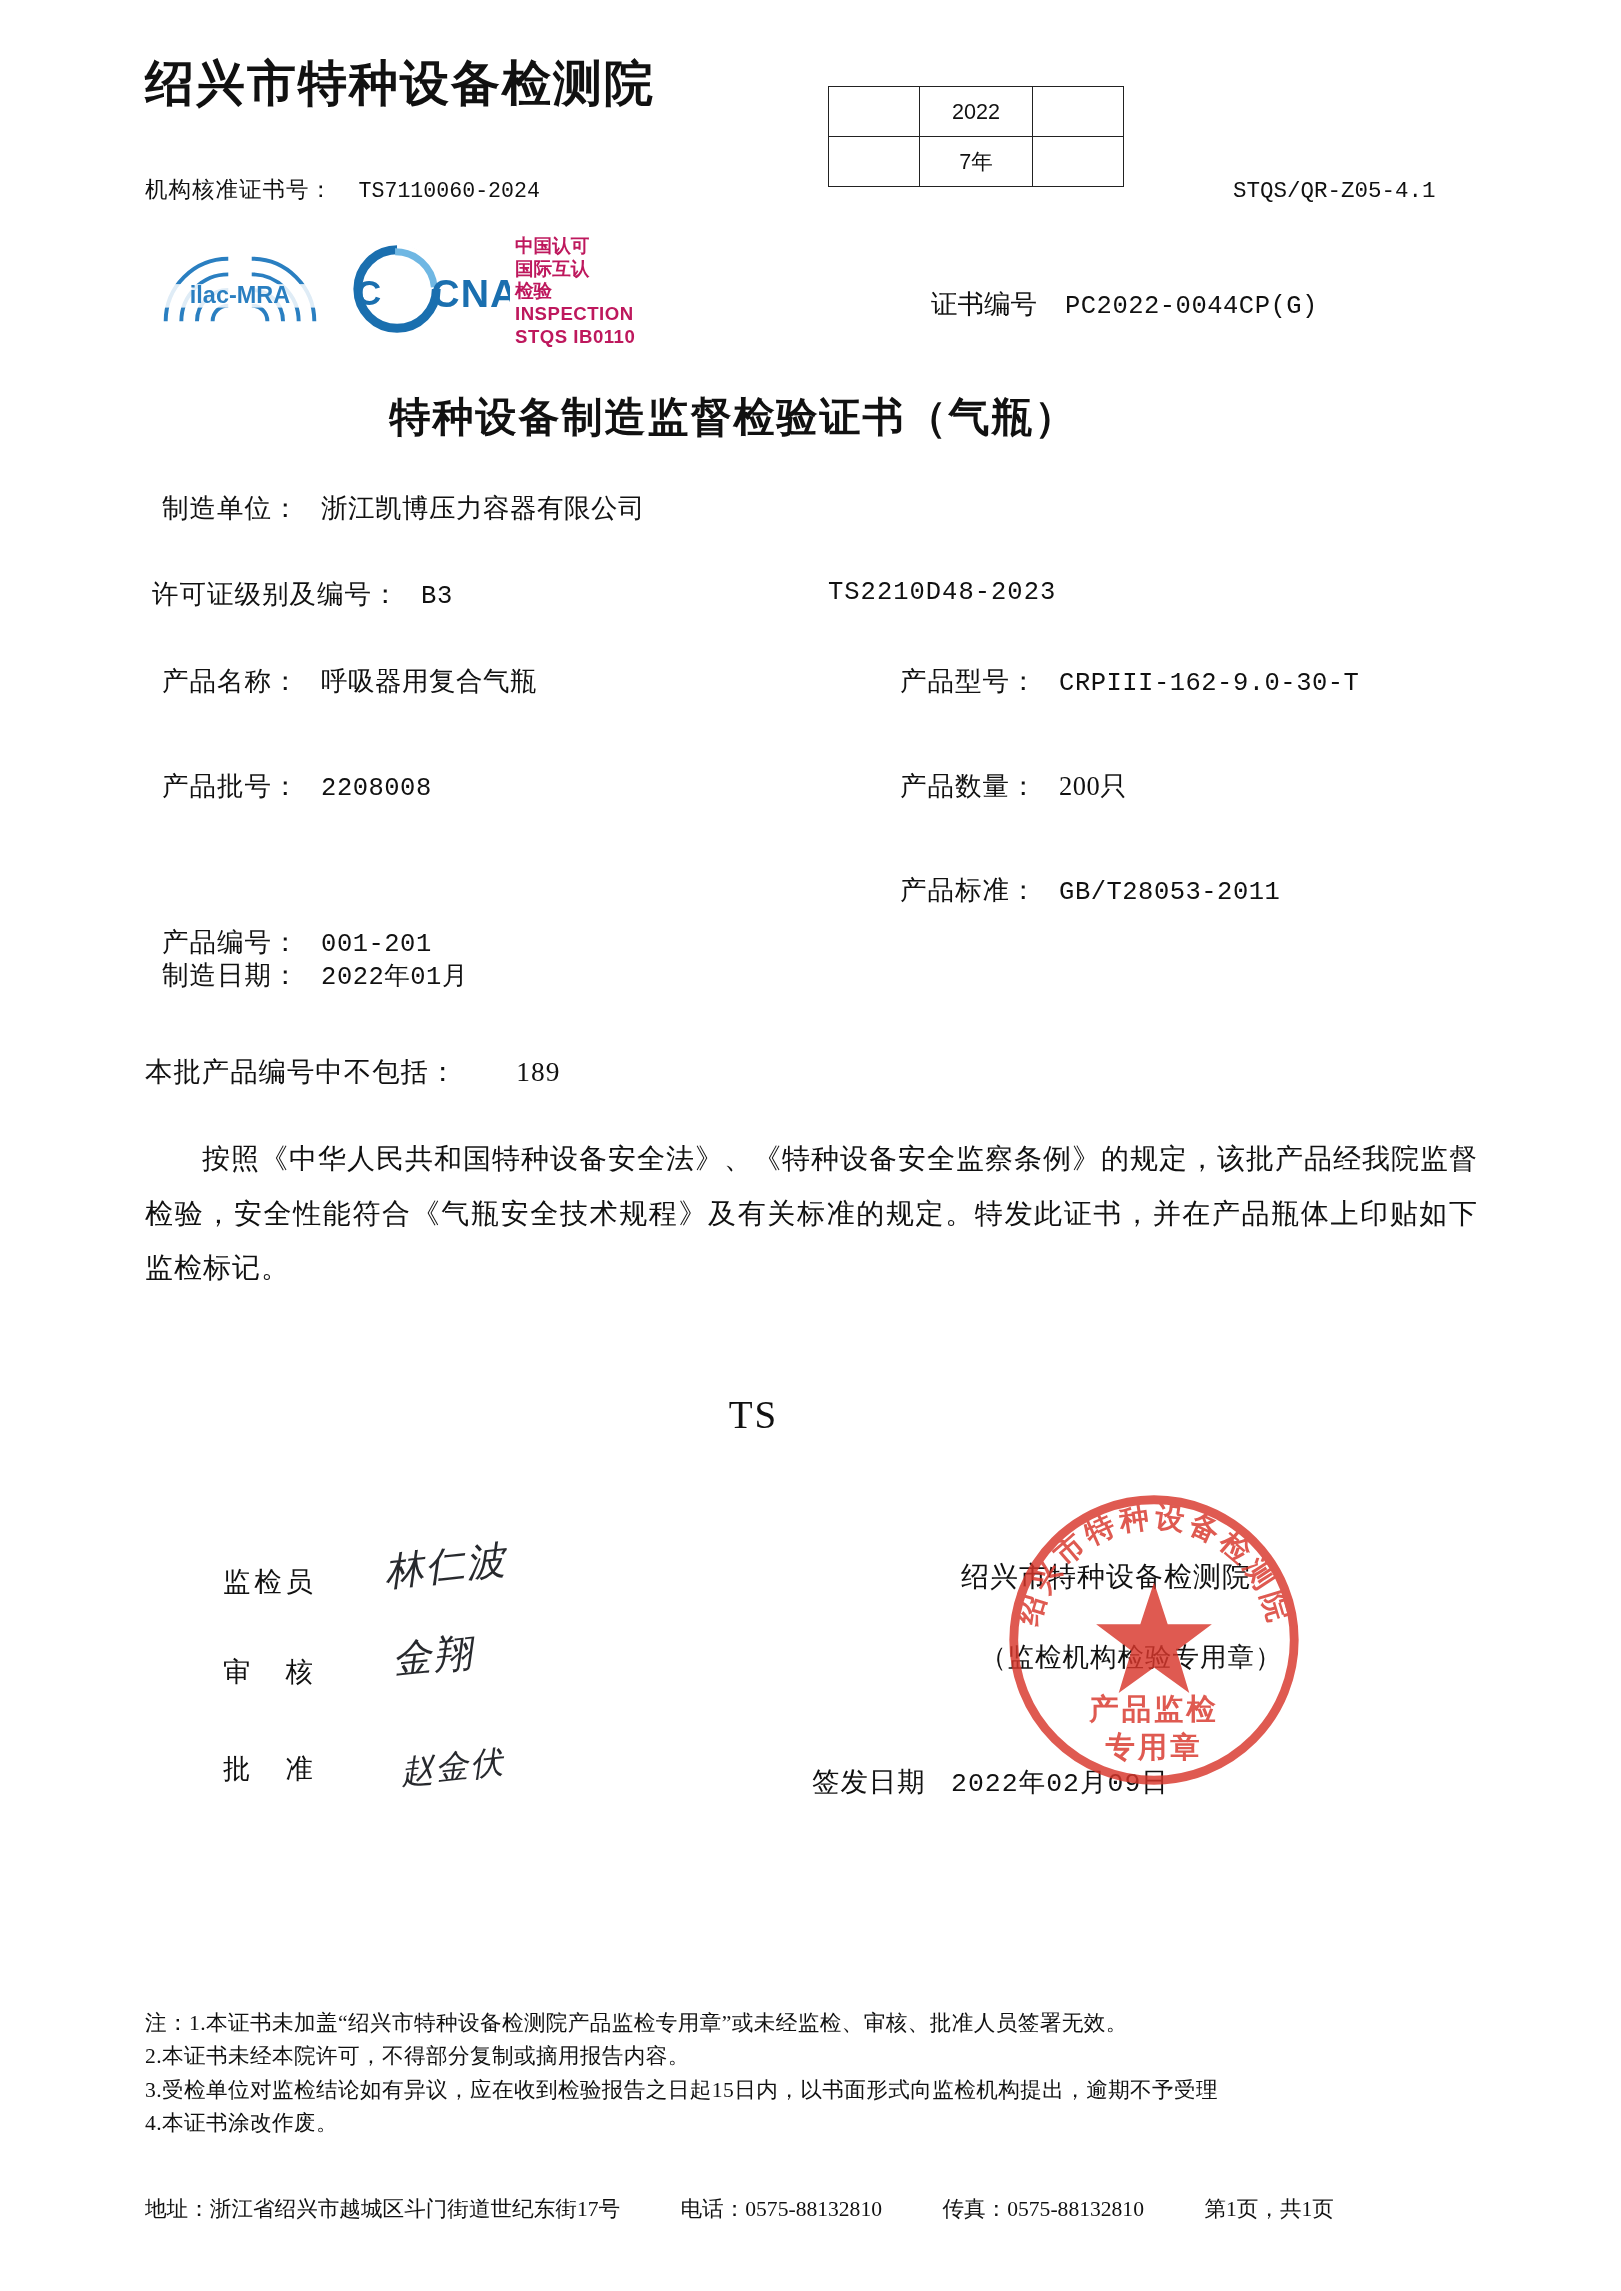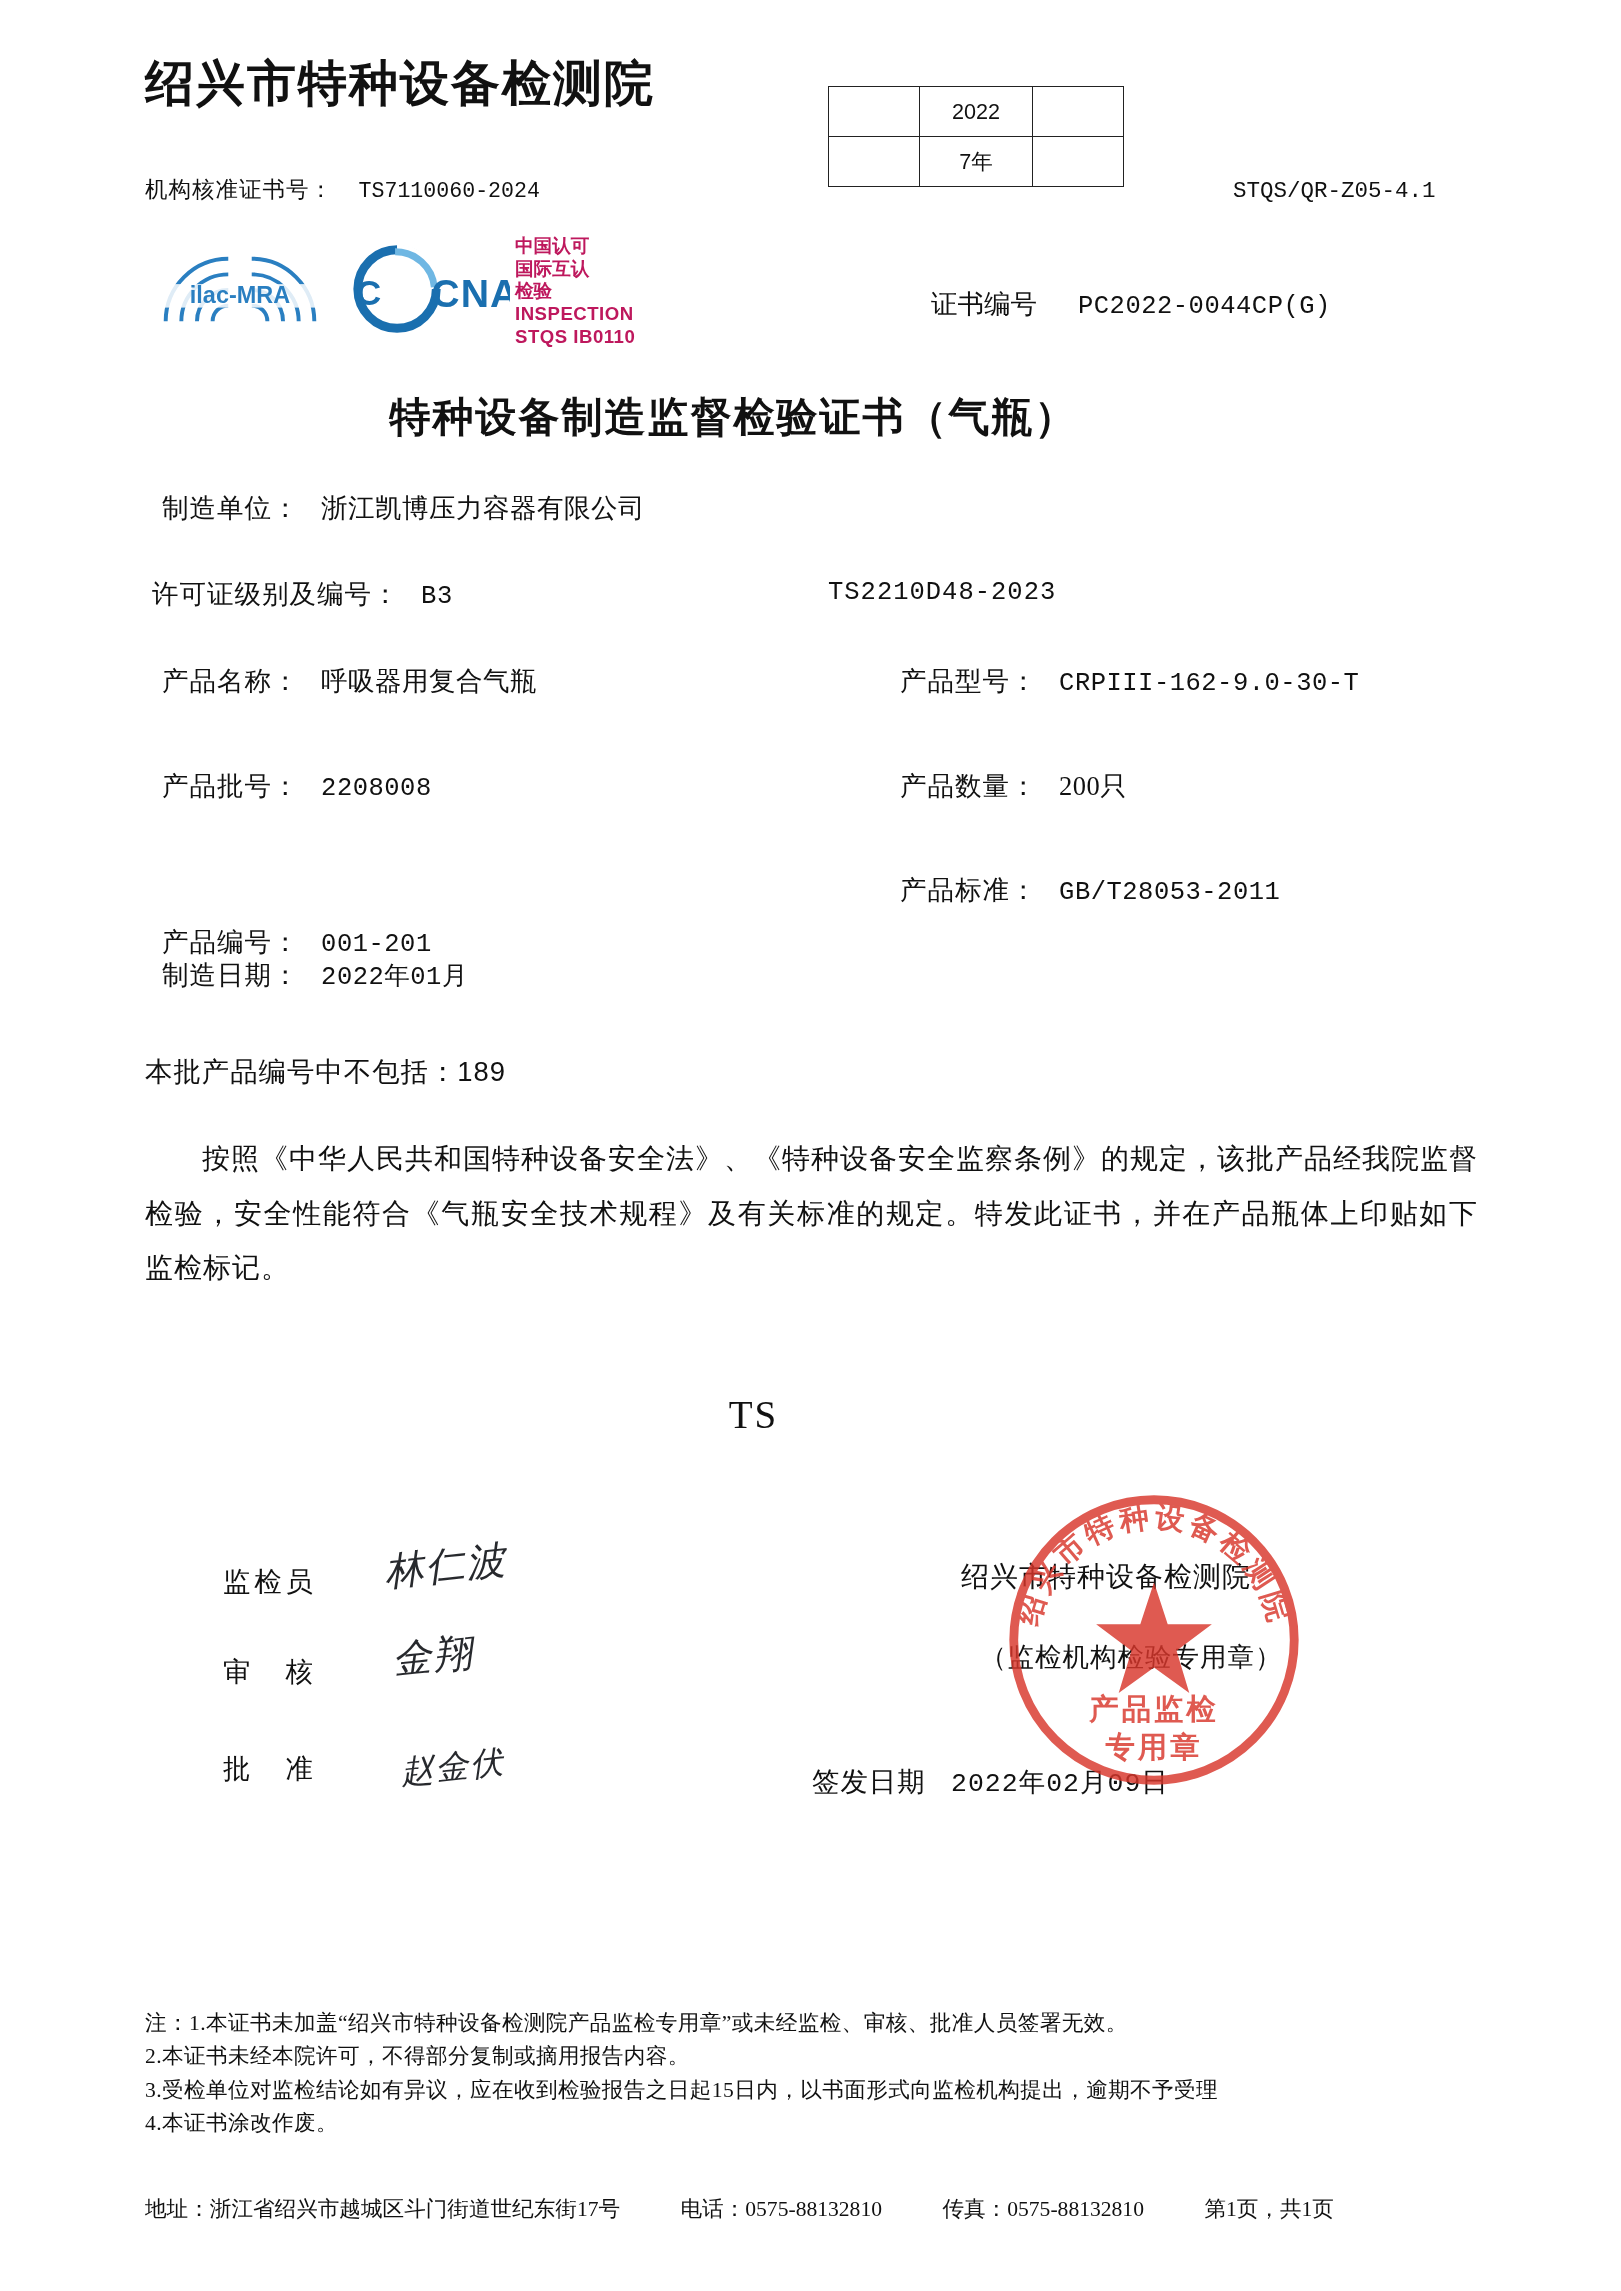--- a/index.html
+++ b/index.html
@@ -103,21 +103,21 @@
   .cnas-text .lat { letter-spacing: 0.5px; }
 
   .cert-no {
     position: absolute;
     left: 931px;
     top: 286px;
     font-size: 26.5px;
     white-space: nowrap;
   }
   .cert-no .val {
-    margin-left: 41px;
+    margin-left: 28px;
     font-family: "Liberation Mono", "DejaVu Sans Mono", monospace;
     font-size: 25.5px;
     letter-spacing: 0.5px;
   }
 
   
   .doc-title {
     position: absolute;
     left: 0;
     top: 390px;
@@ -145,21 +145,21 @@
 
   
   .excluded {
     position: absolute;
     left: 145px;
     top: 1054px;
     font-size: 27.4px;
     white-space: nowrap;
     letter-spacing: 1px;
   }
-  .excluded .val { font-family: Liberation Sans, sans-serif; }
+  .excluded .val { margin-left: 59px; font-family: Liberation Serif, serif; }
 
   .body-para {
     position: absolute;
     left: 145px;
     top: 1132px;
     width: 1333px;
     font-size: 28px;
     line-height: 1.95;
     text-align: justify;
     text-indent: 57px;

